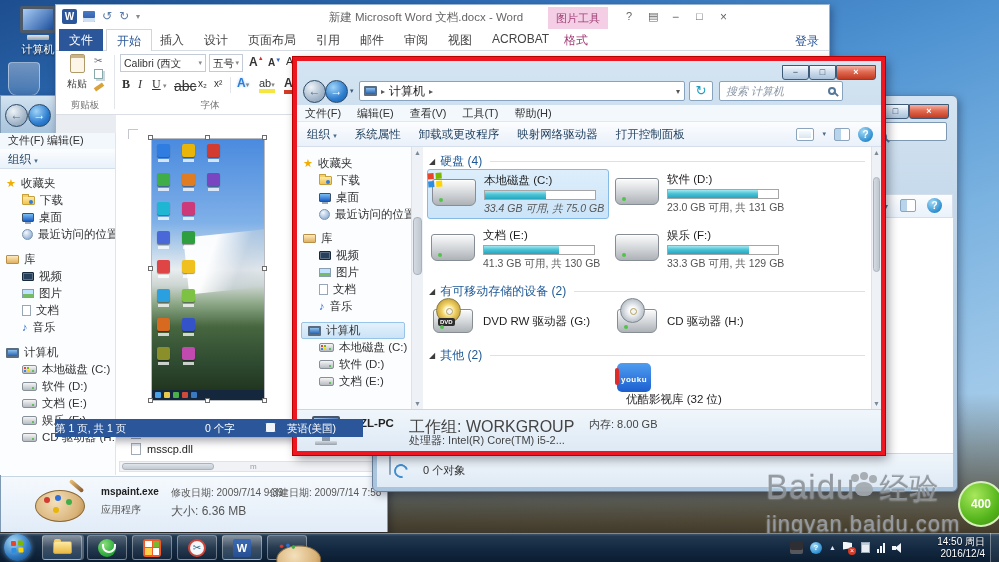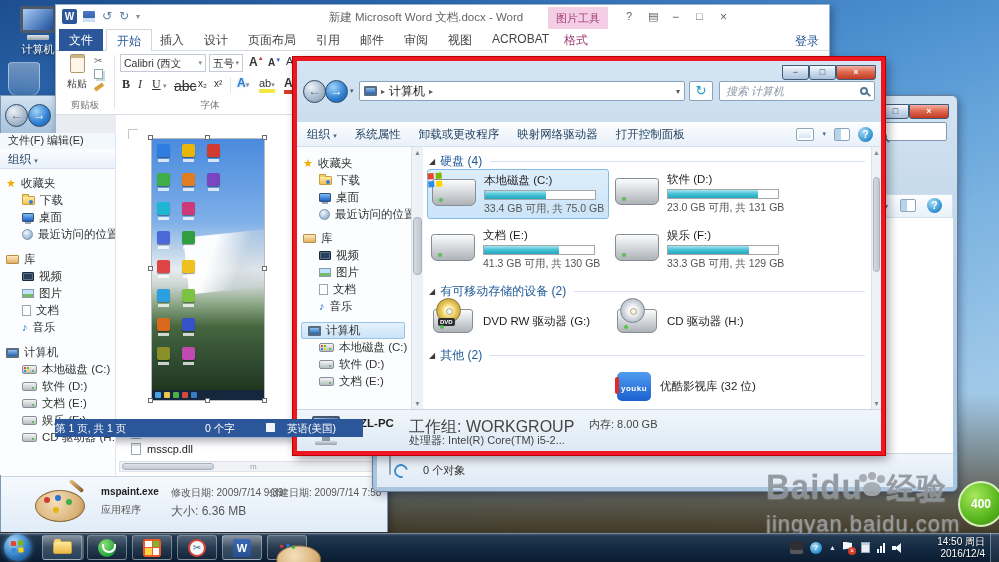--- a/index.html
+++ b/index.html
@@ -314,26 +314,33 @@
       <span class="navc fwdb abs" style="left:28px;top:1px;">→</span>
       <span class="abs" style="left:53px;top:8px;font-size:7px;color:#3c5a78;">▾</span>
       <div class="abs" style="left:62px;top:2px;width:326px;height:20px;background:#fff;border:1px solid #88a3bd;border-radius:2px;display:flex;align-items:center;padding:0 4px;gap:4px;">
         <span class="ico pcmini"></span>
         <span style="font-size:8px;color:#555;">▸</span>
         <span style="font-size:12px;color:#222;">计算机</span>
         <span style="font-size:8px;color:#555;">▸</span>
         <span style="margin-left:auto;font-size:8px;color:#555;">▾</span>
       </div>
       <div class="abs" style="left:392px;top:2px;width:24px;height:20px;background:#fff;border:1px solid #88a3bd;border-radius:2px;text-align:center;line-height:18px;color:#1f9ec0;font-size:13px;">↻</div>
-      <div class="abs" style="left:422px;top:2px;width:156px;height:20px;background:#fff;border:1px solid #88a3bd;border-radius:2px;display:flex;align-items:center;padding:0 6px;">
+      <div class="abs" style="left:422px;top:2px;width:124px;height:20px;background:#fff;border:1px solid #88a3bd;border-radius:2px;display:flex;align-items:center;padding:0 6px;">
         <span style="font-size:11px;color:#8a97a5;font-style:italic;flex:1;">搜索 计算机</span>
         <span class="mag"></span>
       </div>
     </div>
 
+    <div style="position:absolute;left:0;top:44px;right:0;height:17px;background:#f3f8fd;border-bottom:1px solid #e0e9f2;display:flex;align-items:center;padding-left:8px;">
+      <span class="menuitem">文件(F)</span>
+      <span class="menuitem">编辑(E)</span>
+      <span class="menuitem">查看(V)</span>
+      <span class="menuitem">工具(T)</span>
+      <span class="menuitem">帮助(H)</span>
+    </div>
 
     <div style="position:absolute;left:0;top:61px;right:0;height:25px;background:linear-gradient(180deg,#fcfdfe,#e9f1fa);border-bottom:1px solid #d4dfeb;display:flex;align-items:center;padding-left:10px;">
       <span class="tbitem"><span>组织</span> <i style="font-size:7px;color:#4a6a8a;font-style:normal;">▾</i></span>
       <span class="tbitem">系统属性</span>
       <span class="tbitem">卸载或更改程序</span>
       <span class="tbitem">映射网络驱动器</span>
       <span class="tbitem">打开控制面板</span>
       <span style="margin-left:auto;margin-right:8px;display:flex;align-items:center;gap:8px;">
         <span class="viewico"></span>
           <span style="font-size:7px;color:#4a6a8a;">▾</span>
@@ -415,21 +422,21 @@
 
         <div class="tile" style="left:4px;top:22px;width:182px;height:50px;background:linear-gradient(180deg,#ddeefb,#cbe4f8);border:1px solid #84bbe6;border-radius:3px;padding:9px 0 0 4px;">
           <span class="ico drive-big">
               <span class="winflag"></span>
             </span>
           <span style="margin-left:8px;">
             <span class="tname" style="margin-top:-6px;display:block;">本地磁盘 (C:)</span>
             <span class="dbar">
                 <i class="dfill" style="width: 55%;"></i>
               </span>
-            <span class="tinfo" style="display:block;">33.4 GB 可用, 共 75.0 GB</span>
+            <span class="tinfo" style="display:block;font-style:italic;">33.4 GB 可用, 共 75.0 GB</span>
           </span>
         </div>
         <div class="tile" style="left:188px;top:22px;width:182px;height:50px;padding:9px 0 0 4px;">
           <span class="ico drive-big"></span>
           <span style="margin-left:8px;">
             <span class="tname" style="margin-top:-6px;display:block;">软件 (D:)</span>
             <span class="dbar">
                 <i class="dfill" style="width: 82%;"></i>
               </span>
             <span class="tinfo" style="display:block;">23.0 GB 可用, 共 131 GB</span>
@@ -469,21 +476,21 @@
         <div class="tile" style="left:188px;top:154px;width:182px;height:40px;align-items:center;padding-left:6px;">
           <span class="ico drive-big" style="width:40px;height:24px;">
               <span class="disc silver"></span>
             </span>
           <span class="tname" style="margin-left:10px;">CD 驱动器 (H:)</span>
         </div>
         <div class="shdr abs" style="left:6px;top:200px;right:6px;">
             <span class="tri">◢</span>
             <span>其他 (2)</span>
           </div>
-        <div class="tile" style="left:188px;top:216px;width:190px;height:46px;padding-left:6px;align-items:center;">
+        <div class="tile" style="left:188px;top:216px;width:190px;height:46px;padding-left:6px;align-items:flex-start;flex-direction:column;">
           <span class="ico youku-big">
               <span class="red"></span>
               <span class="yt">youku</span>
             </span>
           <span class="tname" style="margin-left:9px;">优酷影视库 (32 位)</span>
         </div>
       </div>
 
       <div class="scrolltrack" style="position:absolute;right:0;top:0;width:10px;bottom:0;">
         <span class="sarrow" style="top:0;">▲</span>
@@ -572,21 +579,21 @@
 </div>
 
 <div class="abs" style="left:55px;top:419px;width:308px;height:18px;background:#2b579a;z-index:40;color:#fff;font-size:10.5px;line-height:18px;">
   <span class="abs" style="left:0;">第 1 页, 共 1 页</span>
   <span class="abs" style="left:150px;">0 个字</span>
   <span class="abs" style="left:210px;top:4px;width:11px;height:9px;background:#f0f4f8;border-radius:1px;box-shadow:inset 1px 0 0 #2b579a,inset -1px 0 0 #2b579a;"></span>
   <span class="abs" style="left:232px;">英语(美国)</span>
 </div>
 
 <div class="abs watermark" style="left:766px;top:468px;z-index:45;white-space:nowrap;">
-  <div style="position:relative;font-weight:bold;font-size:33px;letter-spacing:1px;">
+  <div style="position:relative;font-weight:normal;font-size:33px;letter-spacing:1px;">
     <span>Baidu</span><span class="paw" style="margin:0 0 0 -6px;"><span class="pad"></span><span class="t" style="left:2px;top:2px;"></span><span class="t" style="left:11px;top:0;"></span><span class="t" style="left:20px;top:3px;"></span></span><span style="font-size:29px;">经验</span>
   </div>
   <div style="font-size:22px;color:#9aa1a8;margin-top:2px;letter-spacing:1px;">jingyan.baidu.com</div>
 </div>
 
 <div class="abs" style="left:958px;top:481px;width:46px;height:46px;border-radius:50%;background:radial-gradient(circle at 35% 30%,#a8e85c,#55b51c 60%,#3d8d10);border:2px solid #d8f0bc;z-index:46;color:#fff;font-size:12px;font-weight:bold;line-height:42px;text-align:center;">400</div>
 
 <div class="abs" style="left:0;top:533px;width:999px;height:29px;background:linear-gradient(180deg,#47607a 0%,#22384f 12%,#132941 55%,#0a1c30 100%);box-shadow:inset 0 1px 0 rgba(255,255,255,.3);z-index:50;">
   <div class="abs" style="left:4px;top:1px;width:27px;height:27px;border-radius:50%;background:radial-gradient(circle at 35% 28%,#a6d8f6,#2e78c0 58%,#16406f);box-shadow:0 0 5px rgba(140,200,255,.6);">
     <span class="abs" style="left:7px;top:7px;width:5px;height:5px;background:#e8452c;border-radius:1px;box-shadow:7px 0 0 #7db700,0 7px 0 #2e8de0,7px 7px 0 #ffd500;transform:rotate(-4deg);"></span>

